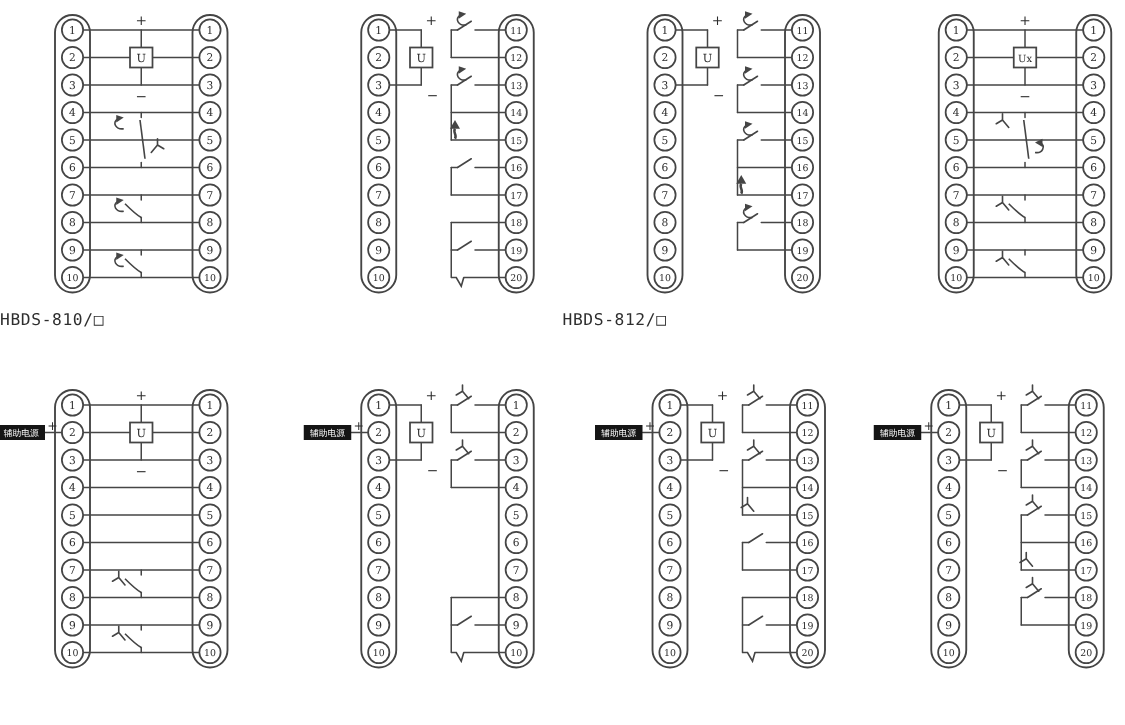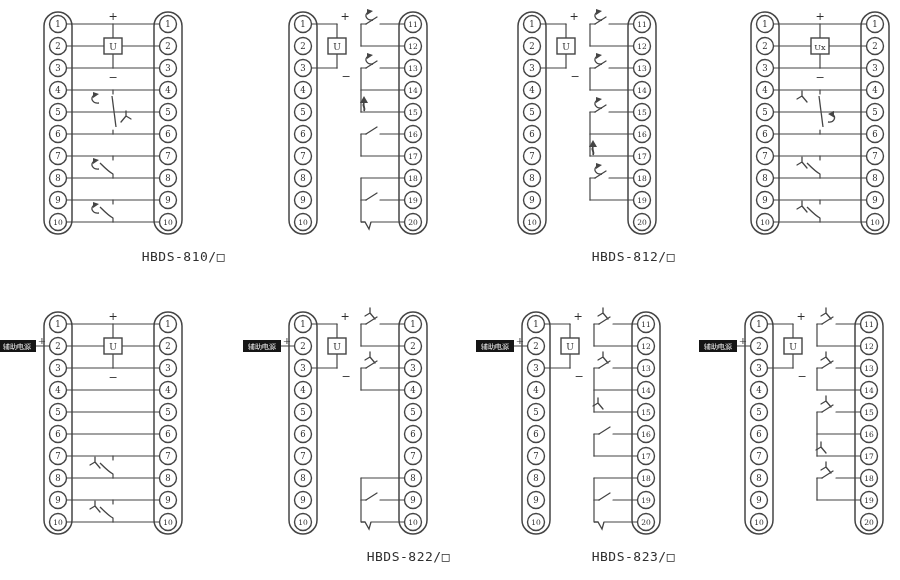--- a/index.html
+++ b/index.html
@@ -1,21 +1,21 @@
 <!DOCTYPE html>
 <html><head>
 <meta charset="utf-8">
 <style>
   html,body{margin:0;padding:0;background:#ffffff;width:900px;height:580px;overflow:hidden;}
   .board{display:grid;grid-template-columns:repeat(4,225px);grid-template-rows:290px 290px;width:900px;height:580px;}
   figure.cell{margin:0;padding-top:6px;}
   figure.cell:nth-child(n+5){padding-top:16px;}
   figure.cell svg{display:block;margin:0 auto;}
   figcaption{
-    text-align:right;
+    text-align:left;
     font:13px "DejaVu Sans Mono","Liberation Mono",monospace;
     color:#2e2e2e;letter-spacing:.5px;margin-top:3px;
   }
   text{font-family:"DejaVu Serif","Liberation Serif",serif;}
 </style>
 </head>
 <body>
 
 <div class="board">
   <figure class="cell">
@@ -479,21 +479,20 @@
         <text x="188" y="197" text-anchor="middle" font-size="8.5" fill="#2c2c2c">9</text>
         <circle cx="78" cy="216" r="8.5" fill="#fff" stroke="#454545" stroke-width="1.4"></circle>
         <text x="78" y="219" text-anchor="middle" font-size="7.5" fill="#2c2c2c">10</text>
         <circle cx="188" cy="216" r="8.5" fill="#fff" stroke="#454545" stroke-width="1.4"></circle>
         <text x="188" y="219" text-anchor="middle" font-size="7.5" fill="#2c2c2c">10</text>
         <line x1="56" y1="40" x2="69.5" y2="40" stroke="#454545" stroke-width="1.2" stroke-linecap="round"></line>
         <rect x="18" y="34" width="38" height="12" fill="#151515"></rect>
         <text x="37" y="42.8" text-anchor="middle" font-size="7" fill="#ffffff" font-family="&quot;DejaVu Sans&quot;,sans-serif">辅助电源</text>
         <text x="62" y="38" text-anchor="middle" font-size="10" fill="#2c2c2c">+</text>
       </svg>
-    <figcaption>HBDS-822/□</figcaption>
   </figure>
   <figure class="cell">
     <svg width="225" height="240" viewBox="0 0 225 240">
         <rect x="72" y="6" width="28" height="222" rx="14" fill="none" stroke="#454545" stroke-width="1.5"></rect>
         <rect x="182" y="6" width="28" height="222" rx="14" fill="none" stroke="#454545" stroke-width="1.5"></rect>
         <line x1="94.5" y1="18" x2="120" y2="18" stroke="#454545" stroke-width="1.2" stroke-linecap="round"></line>
         <line x1="94.5" y1="62" x2="120" y2="62" stroke="#454545" stroke-width="1.2" stroke-linecap="round"></line>
         <line x1="120" y1="18" x2="120" y2="62" stroke="#454545" stroke-width="1.2" stroke-linecap="round"></line>
         <rect x="111" y="32" width="18" height="16" fill="#fff" stroke="#454545" stroke-width="1.4"></rect>
         <text x="120" y="43.5" text-anchor="middle" font-size="9" fill="#2c2c2c">U</text>
@@ -563,21 +562,20 @@
         <text x="196" y="197" text-anchor="middle" font-size="7.5" fill="#2c2c2c">19</text>
         <circle cx="86" cy="216" r="8.5" fill="#fff" stroke="#454545" stroke-width="1.4"></circle>
         <text x="86" y="219" text-anchor="middle" font-size="7.5" fill="#2c2c2c">10</text>
         <circle cx="196" cy="216" r="8.5" fill="#fff" stroke="#454545" stroke-width="1.4"></circle>
         <text x="196" y="219" text-anchor="middle" font-size="7.5" fill="#2c2c2c">20</text>
         <line x1="64" y1="40" x2="77.5" y2="40" stroke="#454545" stroke-width="1.2" stroke-linecap="round"></line>
         <rect x="26" y="34" width="38" height="12" fill="#151515"></rect>
         <text x="45" y="42.8" text-anchor="middle" font-size="7" fill="#ffffff" font-family="&quot;DejaVu Sans&quot;,sans-serif">辅助电源</text>
         <text x="70" y="38" text-anchor="middle" font-size="10" fill="#2c2c2c">+</text>
       </svg>
-    <figcaption>HBDS-823/□</figcaption>
   </figure>
   <figure class="cell">
     <svg width="225" height="240" viewBox="0 0 225 240">
         <rect x="70" y="6" width="28" height="222" rx="14" fill="none" stroke="#454545" stroke-width="1.5"></rect>
         <rect x="180" y="6" width="28" height="222" rx="14" fill="none" stroke="#454545" stroke-width="1.5"></rect>
         <line x1="92.5" y1="18" x2="118" y2="18" stroke="#454545" stroke-width="1.2" stroke-linecap="round"></line>
         <line x1="92.5" y1="62" x2="118" y2="62" stroke="#454545" stroke-width="1.2" stroke-linecap="round"></line>
         <line x1="118" y1="18" x2="118" y2="62" stroke="#454545" stroke-width="1.2" stroke-linecap="round"></line>
         <rect x="109" y="32" width="18" height="16" fill="#fff" stroke="#454545" stroke-width="1.4"></rect>
         <text x="118" y="43.5" text-anchor="middle" font-size="9" fill="#2c2c2c">U</text>

